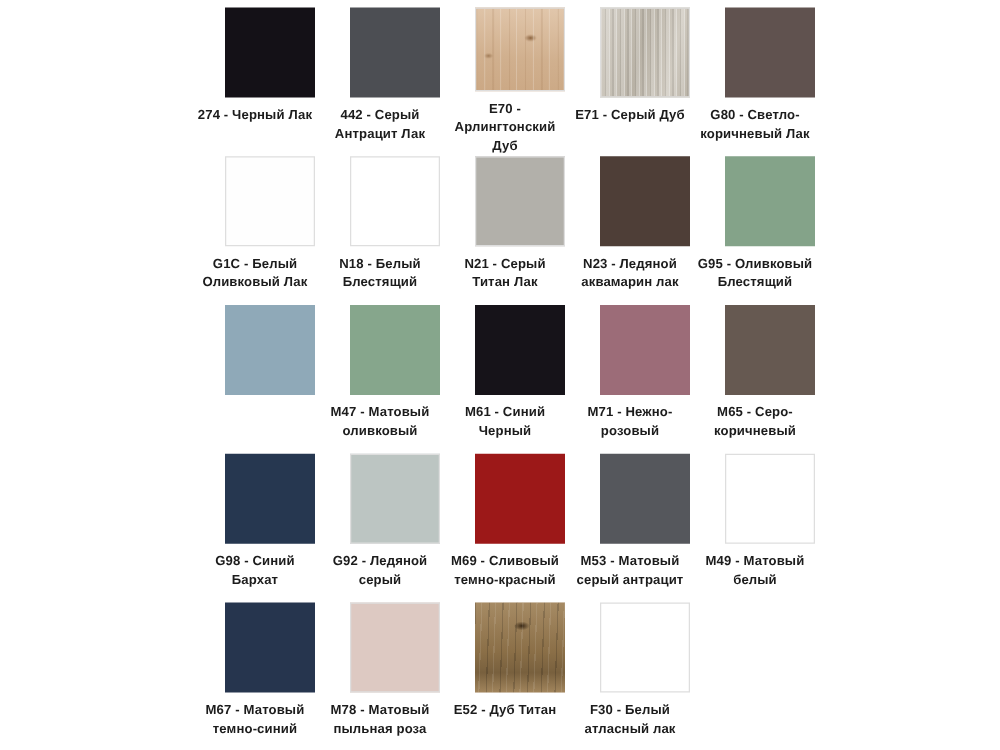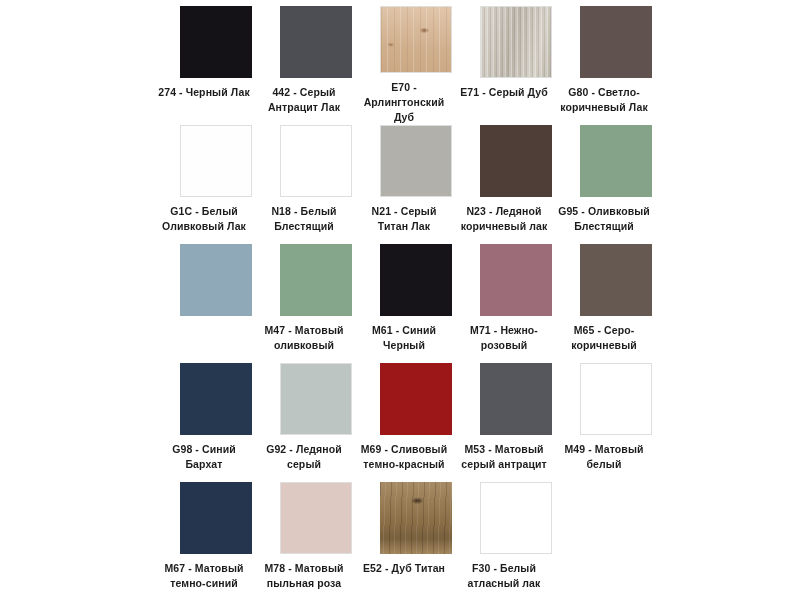--- a/index.html
+++ b/index.html
@@ -98,21 +98,21 @@
       <div class="cell">
         <div class="swatch bordered" style="background-color: rgb(255, 255, 255);"></div>
         <div class="label">N18 - Белый Блестящий</div>
       </div>
       <div class="cell">
         <div class="swatch bordered" style="background-color: rgb(178, 176, 170);"></div>
         <div class="label">N21 - Серый Титан Лак</div>
       </div>
       <div class="cell">
         <div class="swatch" style="background-color: rgb(78, 62, 55);"></div>
-        <div class="label">N23 - Ледяной коричневый лак</div>
+        <div class="label">N23 - Ледяной аквамарин лак</div>
       </div>
       <div class="cell">
         <div class="swatch" style="background-color: rgb(132, 163, 137);"></div>
         <div class="label">G95 - Оливковый Блестящий</div>
       </div>
       <div class="cell">
         <div class="swatch" style="background-color: rgb(143, 169, 184);"></div>
       </div>
       <div class="cell">
         <div class="swatch" style="background-color: rgb(134, 166, 140);"></div>

